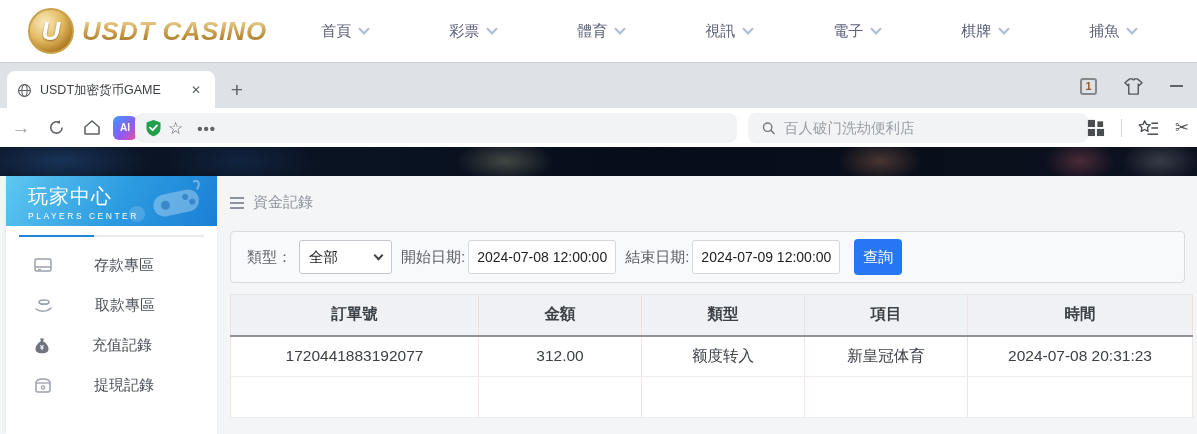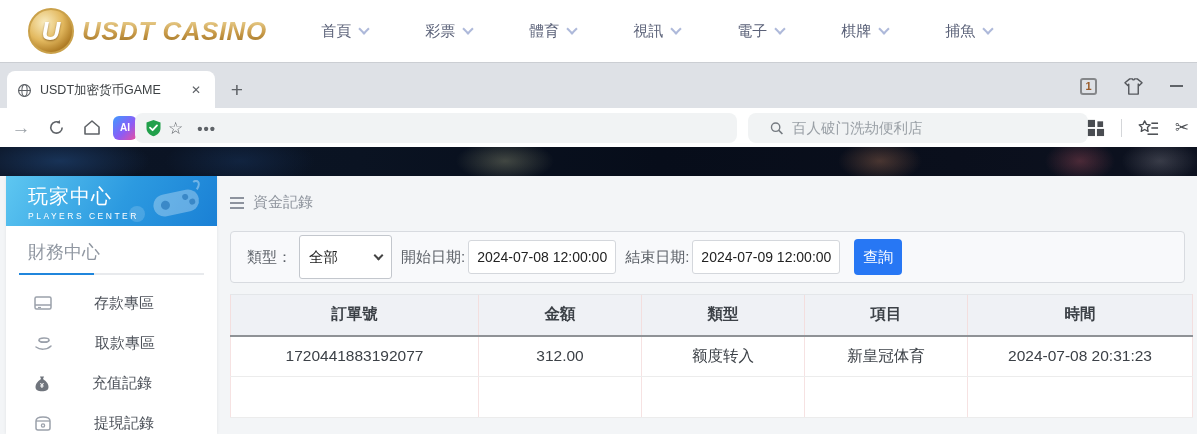--- a/index.html
+++ b/index.html
@@ -11,21 +11,21 @@
   .site-nav { height:62px; background:#fff; display:flex; align-items:center; }
   .logo { display:flex; align-items:center; margin-left:28px; cursor:pointer; }
   .coin { width:46px; height:46px; border-radius:50%;
     background:radial-gradient(circle at 35% 30%, #f9ecc0, #e3b95f 45%, #b07d26 75%, #7c5312);
     border:2px solid #caa14a; display:flex; align-items:center; justify-content:center; }
   .coin span { font-size:26px; font-weight:bold; color:#fff; font-style:italic;
     text-shadow:0 1px 2px rgba(90,50,0,.6); }
   .logo-text { margin-left:8px; font-size:26px; font-weight:bold; font-style:italic; letter-spacing:.5px;
     background:linear-gradient(180deg,#ecd393 10%,#c89a48 55%,#9c6f23 95%);
     -webkit-background-clip:text; background-clip:text; color:transparent; }
-  .nav-items { display:flex; margin-left:26px; }
+  .nav-items { display:flex; margin-left:26px;gap:24px; }
   .nav-item { width:104px; display:flex; align-items:center; justify-content:center;
     font-size:15px; color:#5a6178; cursor:pointer; }
   .chev { width:8px; height:8px; border-right:2px solid #aeb9da; border-bottom:2px solid #aeb9da;
     transform:rotate(45deg); margin-left:9px; margin-top:-5px; }
 
   
   .tabbar { height:46px; background:#dee1e6; border-top:1px solid #cbced3; position:relative; }
   .tab { position:absolute; left:7px; top:8px; width:208px; height:38px; background:#fff;
     border-radius:8px 8px 0 0; display:flex; align-items:center; padding:0 10px;justify-content:flex-end; }
   .tab-title { font-size:12.5px; color:#3c4043; margin-left:8px; flex:1; white-space:nowrap;
@@ -51,21 +51,21 @@
   .addressbar { position:absolute; left:135px; top:5px; width:602px; height:30px; background:#f1f3f4;
     border-radius:8px; display:flex; align-items:center; padding:0 10px; }
   .url { font-size:14.5px; margin-left:9px; white-space:nowrap; flex:1; overflow:hidden; }
   .url .scheme { color:#1ca04c; }
   .url .host { color:#202124; }
   .url .path { color:#80868b; }
   .star { font-size:17px; color:#5f6368; margin-left:6px; cursor:pointer; }
   .dots { font-size:15px; font-weight:bold; color:#5f6368; letter-spacing:1px; margin-left:14px;
     cursor:pointer; }
   .searchbox { position:absolute; left:748px; top:5px; width:340px; height:30px; background:#f1f3f4;
-    border-radius:8px; display:flex; align-items:center; padding:0 22px; }
+    border-radius:8px; display:flex; align-items:center; padding:0 14px; }
   .searchbox input { border:none; outline:none; background:transparent; font-size:14.5px;
     color:#202124; margin-left:8px; width:100%;
     font-family:"Liberation Sans","DejaVu Sans",sans-serif; }
   .searchbox input::placeholder { color:#9aa0a6; }
   .toolbar-right { position:absolute; right:8px; top:0; height:39px; display:flex;
     align-items:center; gap:16px; }
   .vdiv { width:1px; height:18px; background:#d4d6d9; }
   .scissors { font-size:17px; color:#4a4d52; cursor:pointer; }
 
   
@@ -100,21 +100,21 @@
 
   .main { position:absolute; left:230px; top:0; width:962px; height:258px; }
   .crumb { display:flex; align-items:center; margin-top:17px; }
   .burger { display:flex; flex-direction:column; gap:3px; cursor:pointer; }
   .burger i { width:14px; height:2px; background:#8d939e; }
   .crumb-label { font-size:15px; color:#8f959e; margin-left:9px; }
 
   .filter-card { margin-top:19px; width:955px; height:52px; background:#f8f9fb;
     border:1px solid #d8dbe0; border-radius:4px; display:flex; align-items:center;
     padding:0 16px; font-size:15px; color:#5a5f66; }
-  .type-select { width:93px; height:44px; background:#fff; border:1px solid #c3c7cd;
+  .type-select { width:93px; height:34px; background:#fff; border:1px solid #c3c7cd;
     border-radius:3px; margin-left:7px; display:flex; align-items:center; padding:0 9px;
     font-size:14.5px; color:#222; cursor:pointer; }
   .type-select .sel-chev { margin-left:auto; width:7px; height:7px; border-right:2px solid #444;
     border-bottom:2px solid #444; transform:rotate(45deg); margin-top:-3px; }
   .flabel { margin-left:9px; }
   .date-input { width:148px; height:34px; border:1px solid #d4d7dc; border-radius:3px;
     background:#fff; margin-left:3px; font-size:14px; color:#222; padding:0 8px; outline:none;
     font-family:"Liberation Sans","DejaVu Sans",sans-serif; }
   .query-btn { width:48px; height:36px; margin-left:14px; background:#2777f4; color:#fff;
     border:none; border-radius:4px; font-size:15px; cursor:pointer;
@@ -259,21 +259,20 @@
         <svg class="gamepad" width="62" height="44" viewBox="0 0 62 44">
           <g transform="rotate(-12 31 22)">
             <rect x="8" y="12" rx="11" width="46" height="22" fill="rgba(255,255,255,.30)"></rect>
             <circle cx="20" cy="23" r="4.5" fill="rgba(16,98,170,.5)"></circle>
             <circle cx="41" cy="19" r="3" fill="rgba(16,98,170,.5)"></circle>
             <circle cx="47" cy="25" r="3" fill="rgba(16,98,170,.5)"></circle>
             <path d="M54 14 C60 8 56 4 52 6" fill="none" stroke="rgba(255,255,255,.35)" stroke-width="2"></path>
           </g>
         </svg>
       </div>
-      <div class="finance">財務中心</div>
       <div class="finance-line"></div>
       <div class="menu">
         <div class="menu-item">
           <svg width="18" height="16" viewBox="0 0 18 16">
             <rect x="1" y="2" width="16" height="12" rx="1.5" fill="none" stroke="#9ba1ab" stroke-width="1.5"></rect>
             <line x1="1" y1="10" x2="17" y2="10" stroke="#9ba1ab" stroke-width="1.5"></line>
             <line x1="4" y1="12.5" x2="7" y2="12.5" stroke="#9ba1ab" stroke-width="1.2"></line>
           </svg>
           <span class="menu-label">存款專區</span>
         </div>

